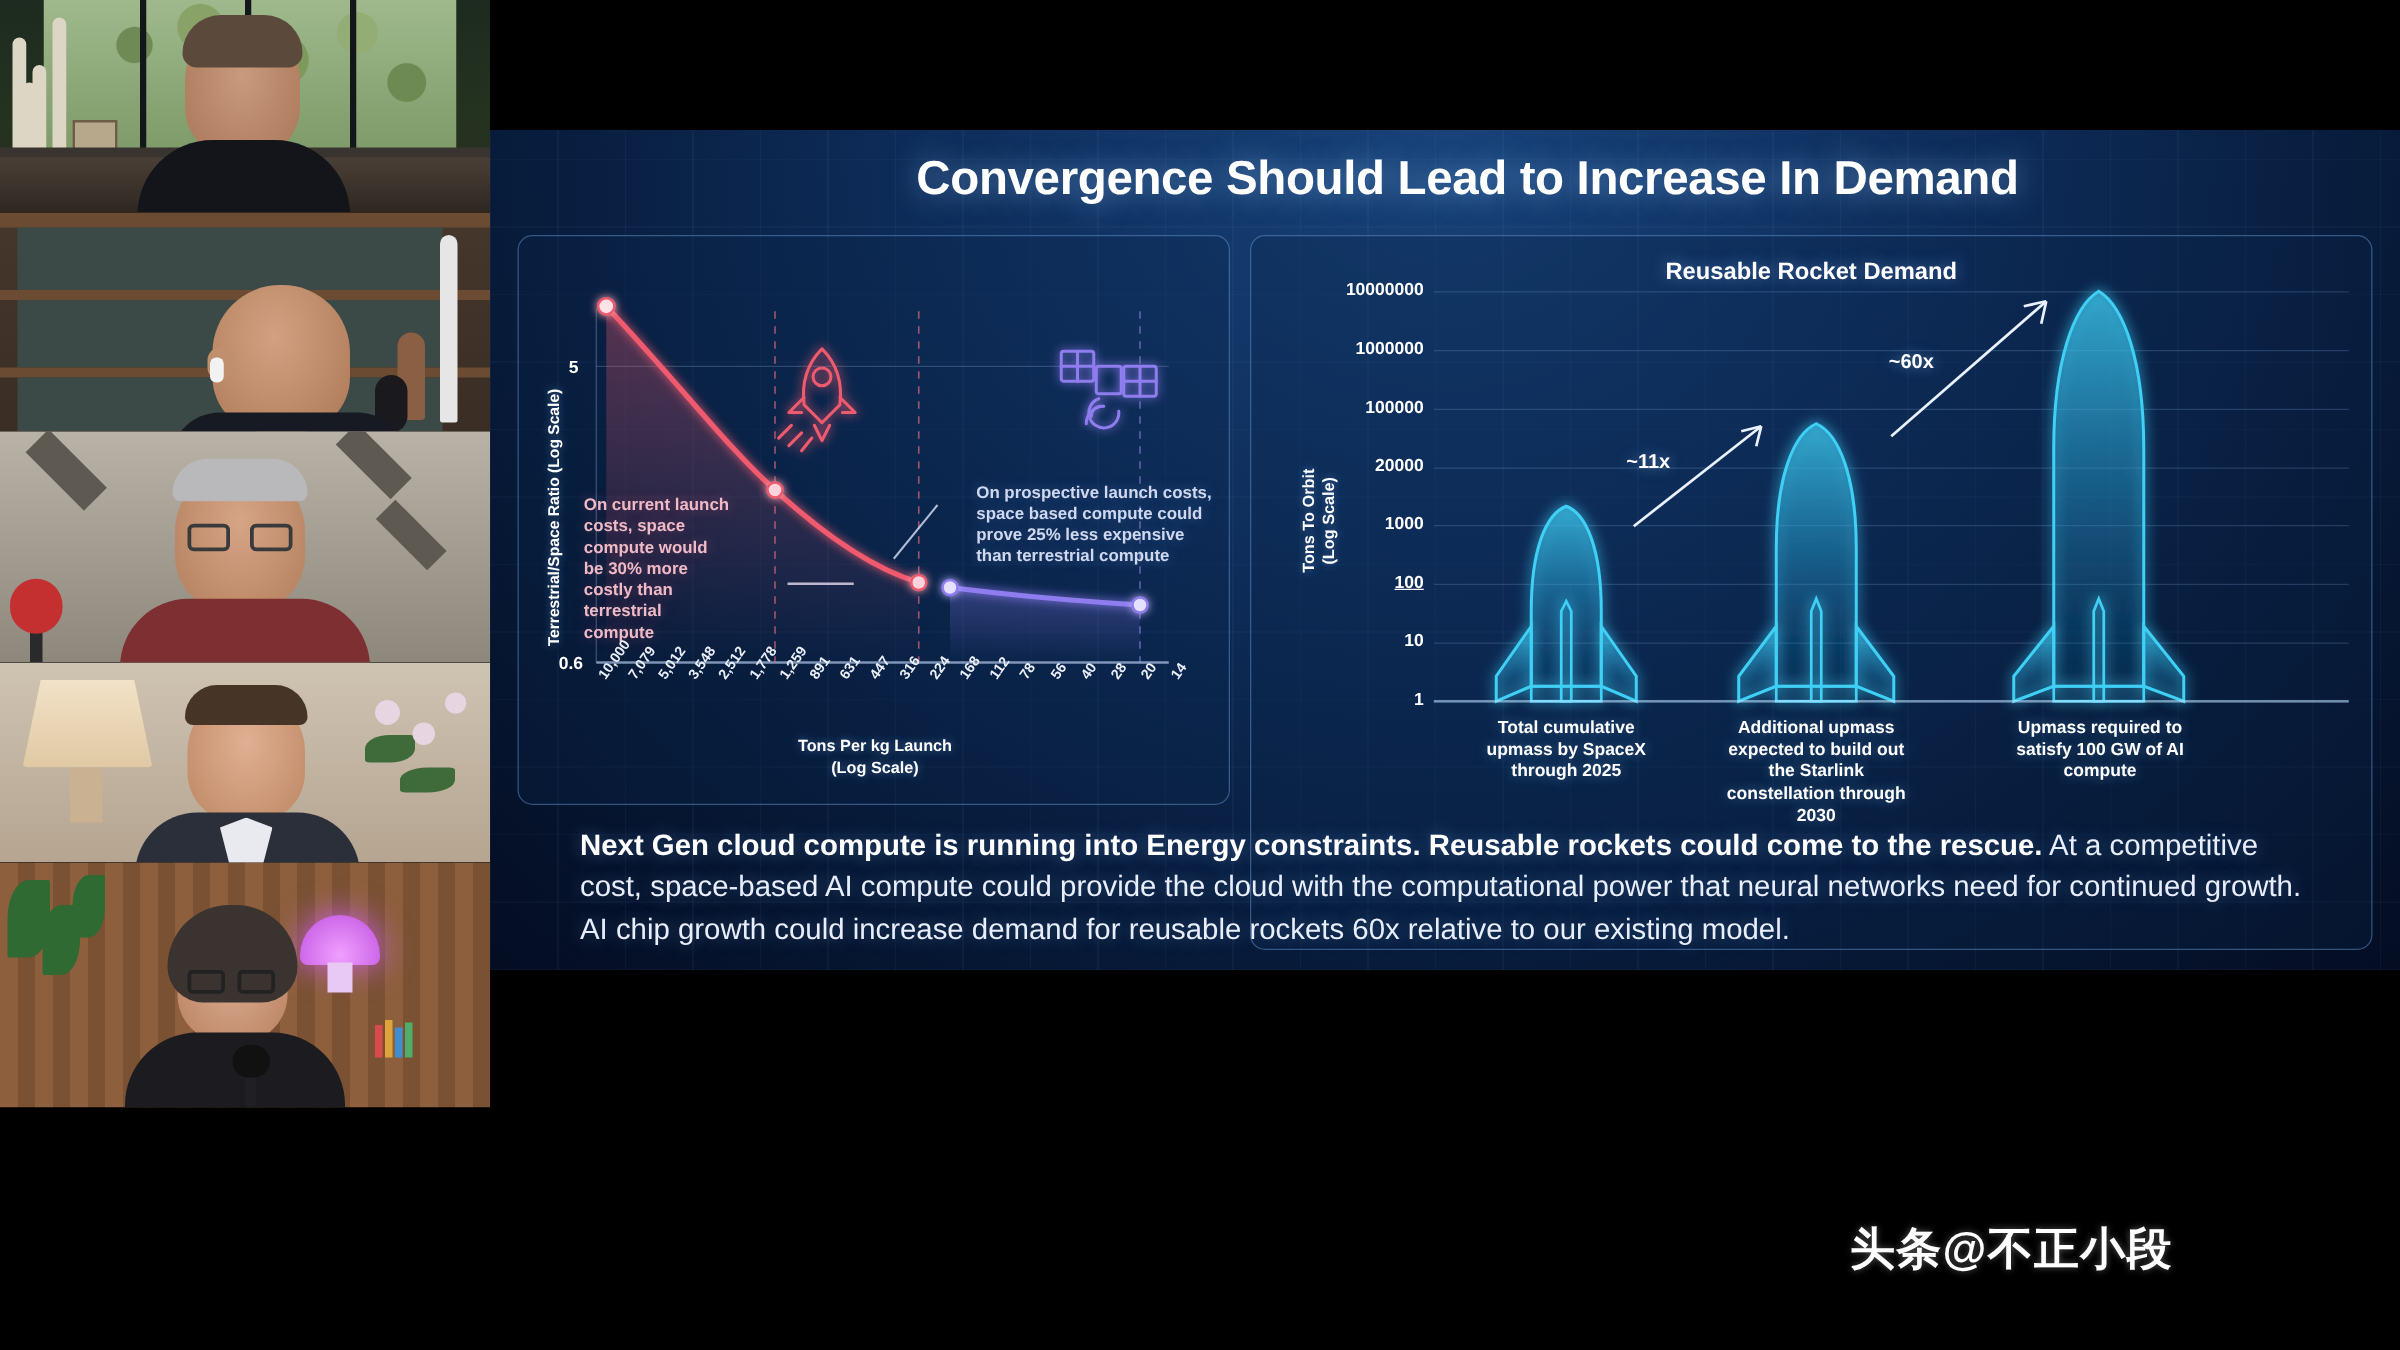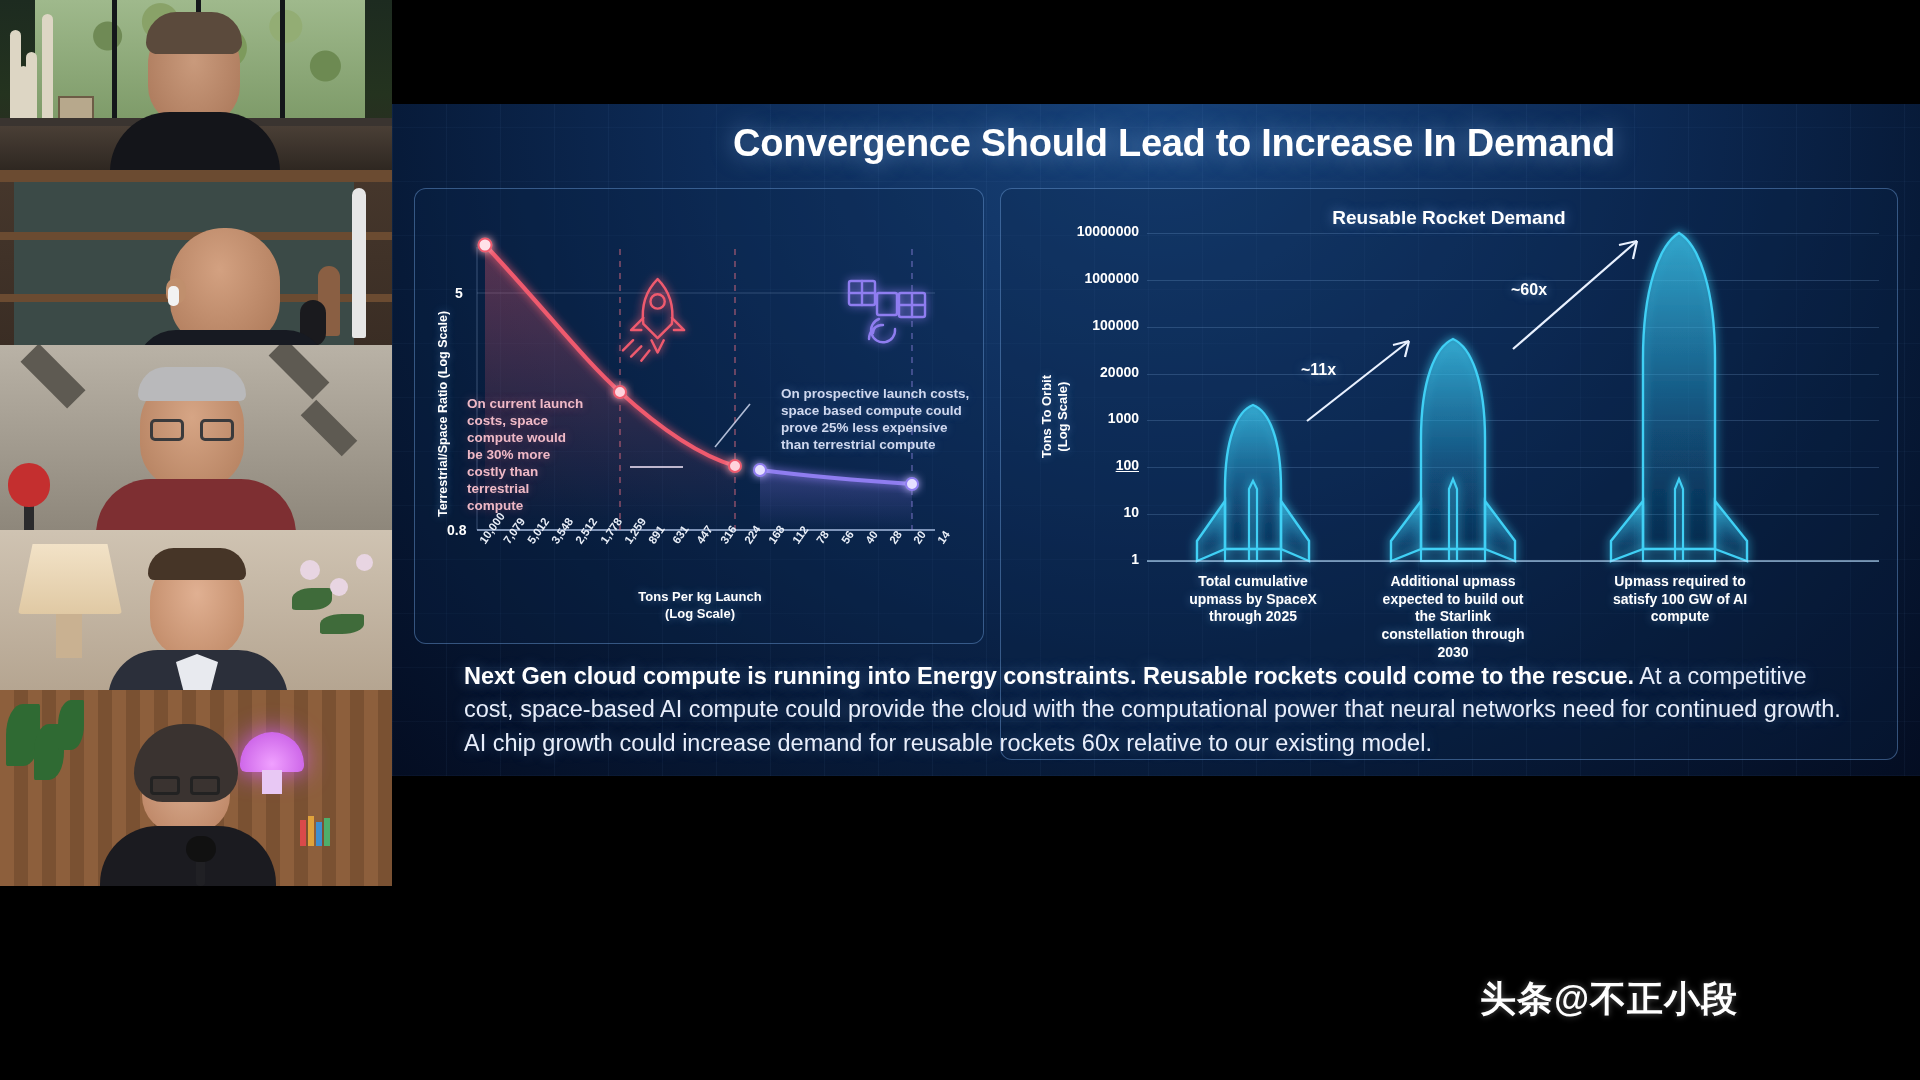--- a/index.html
+++ b/index.html
@@ -306,21 +306,21 @@
       <div class="panel" id="panel-left">
 
         <div id="lc">
           <div class="ax-label" id="lc-ylab">Terrestrial/Space Ratio (Log Scale)</div>
           <div class="ax-label" id="lc-xlab">
             <span>Tons Per kg Launch</span><br>
             <span>(Log Scale)</span>
           </div>
 
           <div class="tick-y" style="left:40px;top:96px">5</div>
-          <div class="tick-y" style="left:32px;top:333px">0.8</div>
+          <div class="tick-y" style="left:32px;top:333px">0.6</div>
 
           <svg width="570" height="456" style="position:absolute;left:0;top:0">
             <defs>
               <linearGradient id="redfill" x1="0" y1="0" x2="0" y2="1">
                 <stop offset="0%" stop-color="#ef5a6e" stop-opacity=".34"></stop>
                 <stop offset="100%" stop-color="#ef5a6e" stop-opacity="0"></stop>
               </linearGradient>
               <linearGradient id="purfill" x1="0" y1="0" x2="0" y2="1">
                 <stop offset="0%" stop-color="#8f7df0" stop-opacity=".30"></stop>
                 <stop offset="100%" stop-color="#8f7df0" stop-opacity="0"></stop>

